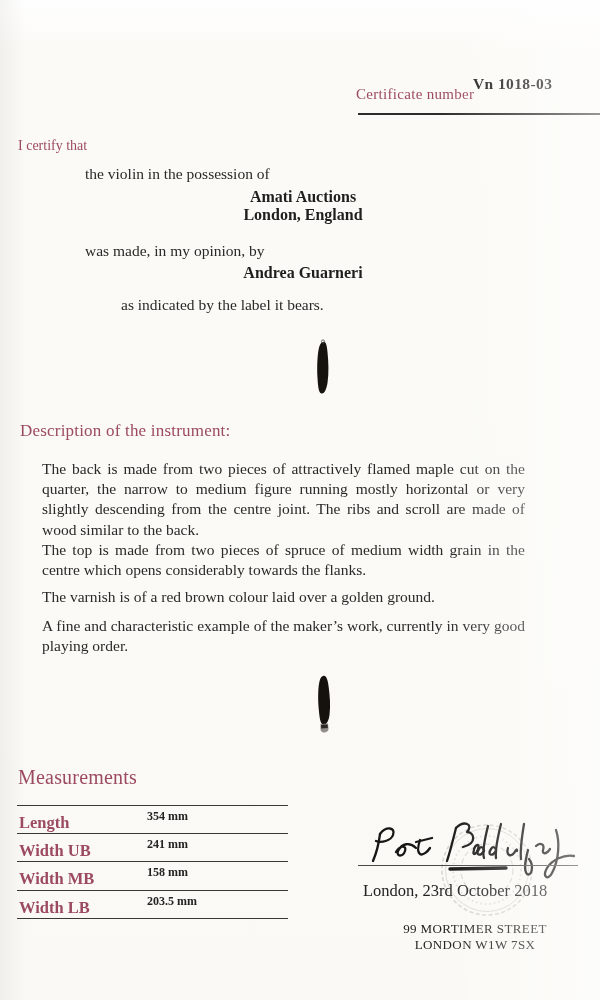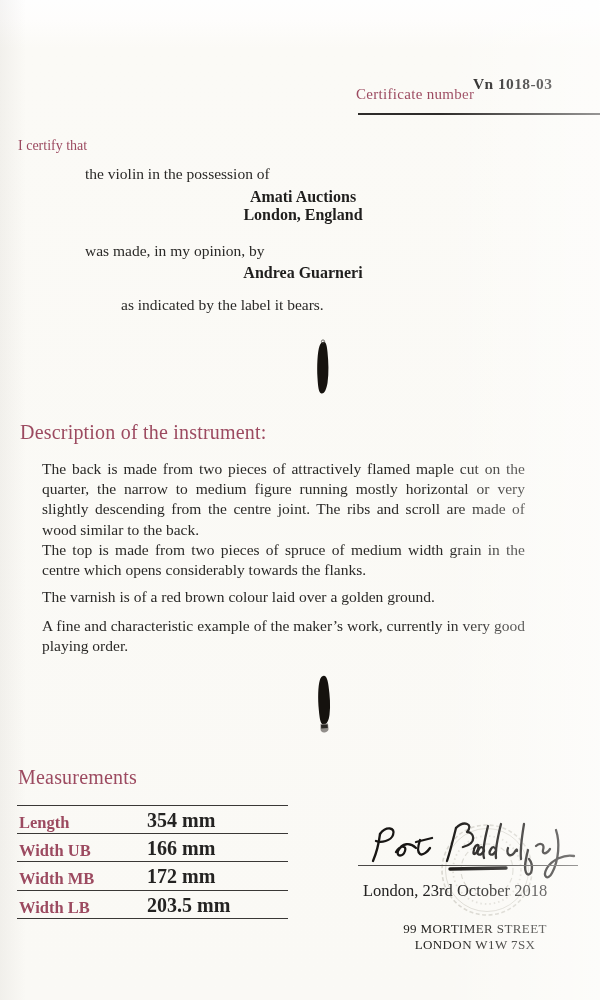--- a/index.html
+++ b/index.html
@@ -34,33 +34,33 @@
   .body-line { font-size:15.5px; color:#2a2927; }
   .intro1 { left:85px; top:165px; }
   .name-block { left:85px; top:188px; width:436px; text-align:center; font-weight:bold; font-size:16px; line-height:18px; color:#1f1e1d; }
   .name-block2 { top:252px;margin-top:12px; }
   .intro2 { left:85px; top:242px; }
   .label-note { left:85px; top:296px;margin-left:36px; }
 
   .ink-blot1 { left:310px; top:339px; }
   .ink-blot2 { left:310px; top:673px; }
 
-  .desc-heading { left:20px; top:421px; font-size:20px; letter-spacing:0.2px; }
+  .desc-heading { left:20px; top:421px; font-size:17px; letter-spacing:0.2px; }
   .para { left:42px; width:483px; font-size:15.5px; line-height:20.2px; text-align:justify; color:#2a2927; }
   .p1 { top:459px; }
   .p2 { top:540px; }
   .p3 { top:587px;font-family:Liberation Serif, serif; }
   .p4 { top:616px; }
 
   .meas-heading { left:18px; top:766px; font-size:20px; letter-spacing:0.2px; }
 
   .m-table { left:17px; top:805px; width:271px; border-top:1.6px solid #3a3836;font-weight:bold; }
   .m-row { position:relative; height:28.2px; border-bottom:1.4px solid #3a3836; }
   .m-label { position:absolute; left:2px; top:7px; font-size:16.5px; color:#9c4a60; }
-  .m-value { position:absolute; left:130px; top:3px; font-size:20px; color:#242322;text-align:right; }
+  .m-value { position:absolute; left:130px; top:3px; font-size:12px; color:#242322;text-align:right; }
 
   .stamp { left:427px; top:811px; opacity:0.85; }
   .signature { left:352px; top:810px; }
   .sig-rule { left:358px; top:865px; width:220px; height:1.4px; background:#4a4846; }
   .sig-date { left:363px; top:881px; font-size:16.5px; color:#232221; }
 
   .address { left:373px; top:921px; width:204px; text-align:center; font-size:13px; line-height:15.5px; color:#23221f; letter-spacing:0.4px; }
 </style>
 </head>
 <body>
@@ -105,25 +105,25 @@
   </svg>
 
   <span class="abs accent meas-heading">Measurements</span>
   <div class="abs m-table">
     <div class="m-row">
       <span class="m-label">Length</span>
       <span class="m-value">354 mm</span>
     </div>
     <div class="m-row">
       <span class="m-label">Width UB</span>
-      <span class="m-value">166 mm</span>
+      <span class="m-value">241 mm</span>
     </div>
     <div class="m-row">
       <span class="m-label">Width MB</span>
-      <span class="m-value">172 mm</span>
+      <span class="m-value">158 mm</span>
     </div>
     <div class="m-row">
       <span class="m-label">Width LB</span>
       <span class="m-value">203.5 mm</span>
     </div>
   </div>
 
   <svg class="abs stamp" width="120" height="120" viewBox="0 0 120 120">
     <circle cx="60" cy="59" r="45" fill="none" stroke="#d3d1c9" stroke-width="1.6" stroke-dasharray="4 2.5"></circle>
     <circle cx="60" cy="59" r="41.5" fill="none" stroke="#d8d6ce" stroke-width="1"></circle>

